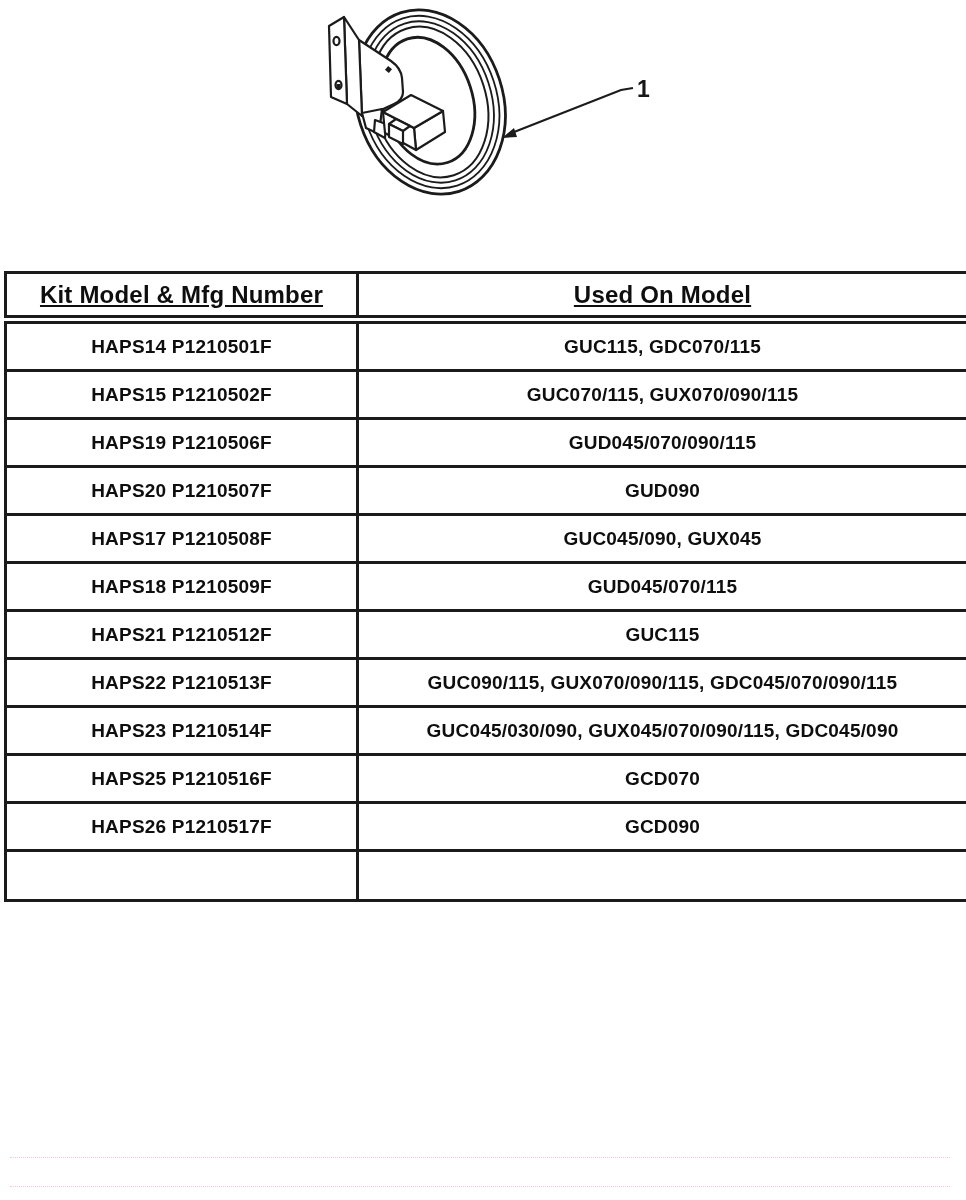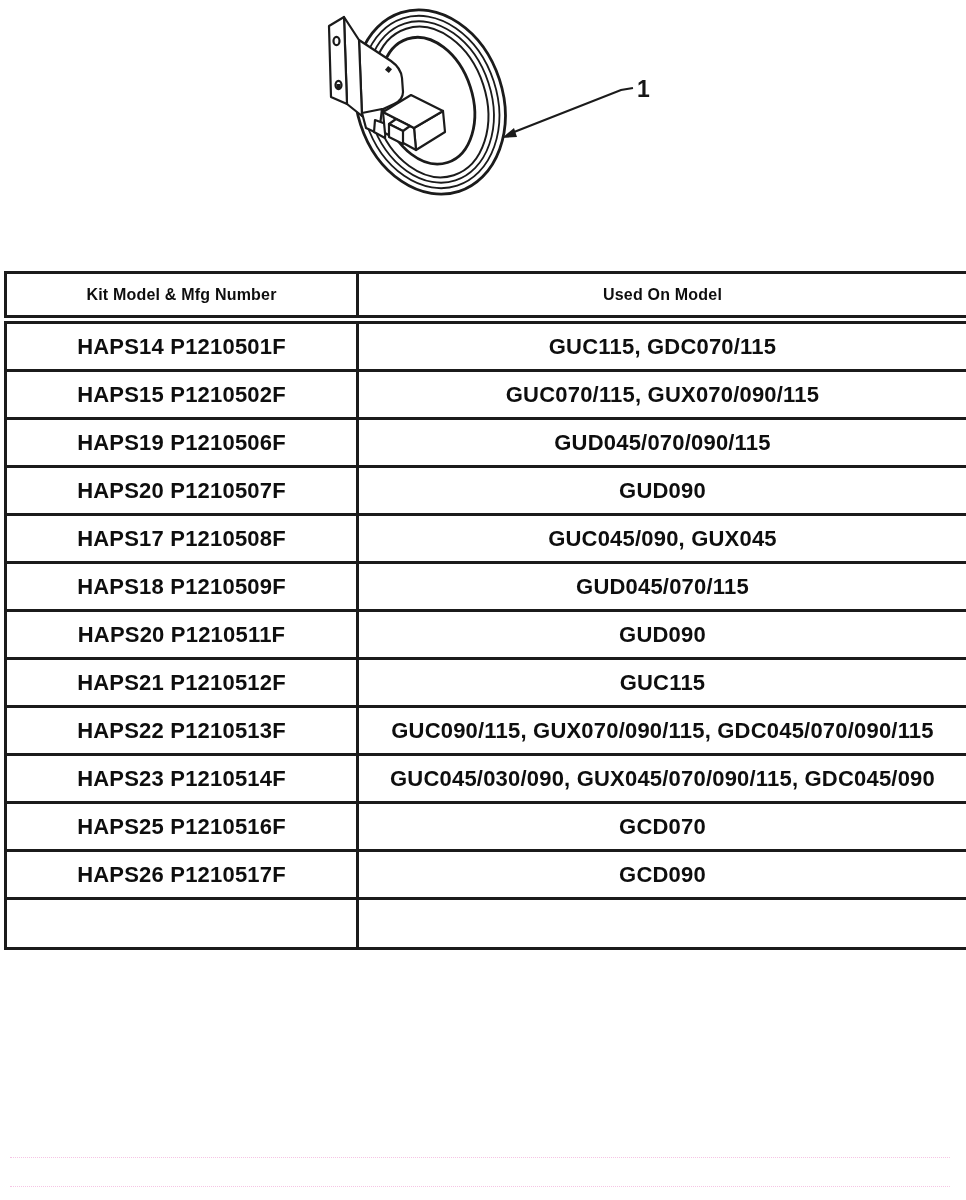--- a/index.html
+++ b/index.html
@@ -50,27 +50,28 @@
     padding: 0 4px;
     overflow: hidden;
     white-space: nowrap;
   }
   table.parts th:last-child,
   table.parts td:last-child {
     border-right: none;
   }
   table.parts th {
     height: 41px;
-    font-size: 16px;
+    font-size: 24px;
     border-bottom: 9px double #1b1b1b;
     letter-spacing: 0.2px;
+    text-decoration: underline;
   }
   table.parts td {
     height: 45px;
-    font-size: 22px;
+    font-size: 19px;
     letter-spacing: 0.2px;
   }
   table.parts tr.empty-row td {
     height: 47px;
   }
   col.kit-col { width: 352px; }
   .scan-artifact {
     position: absolute;
     left: 10px;
     width: 940px;
@@ -163,24 +164,20 @@
       </tr>
       <tr>
         <td>HAPS17 P1210508F</td>
         <td>GUC045/090, GUX045</td>
       </tr>
       <tr>
         <td>HAPS18 P1210509F</td>
         <td>GUD045/070/115</td>
       </tr>
       <tr>
-        <td>HAPS20 P1210511F</td>
-        <td>GUD090</td>
-      </tr>
-      <tr>
         <td>HAPS21 P1210512F</td>
         <td>GUC115</td>
       </tr>
       <tr>
         <td>HAPS22 P1210513F</td>
         <td>GUC090/115, GUX070/090/115, GDC045/070/090/115</td>
       </tr>
       <tr>
         <td>HAPS23 P1210514F</td>
         <td>GUC045/030/090, GUX045/070/090/115, GDC045/090</td>

